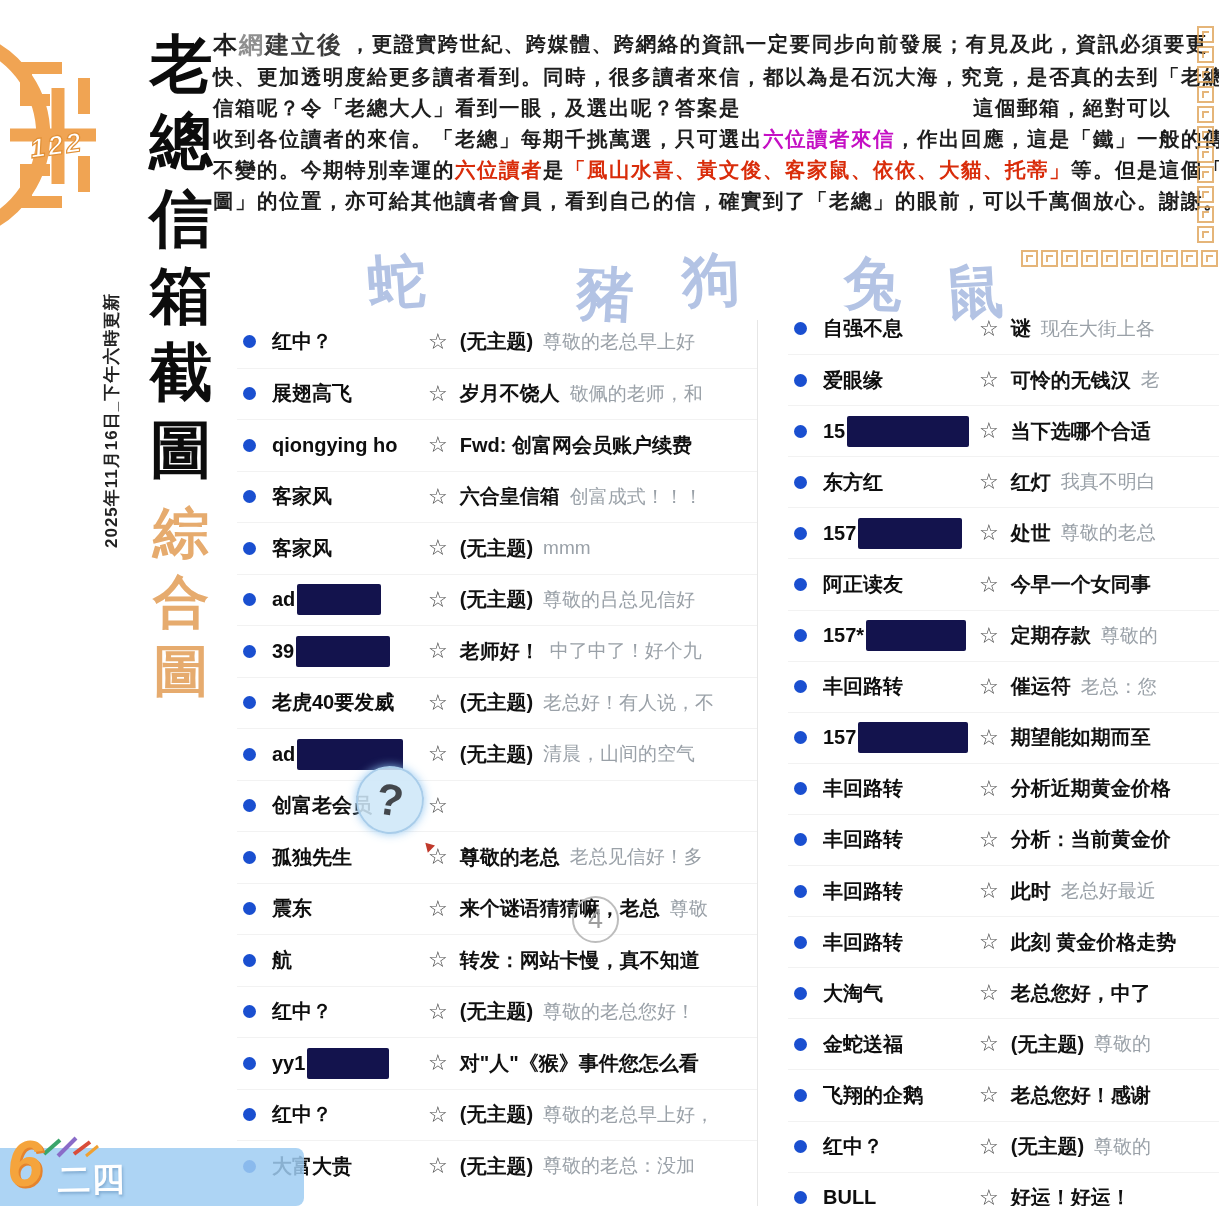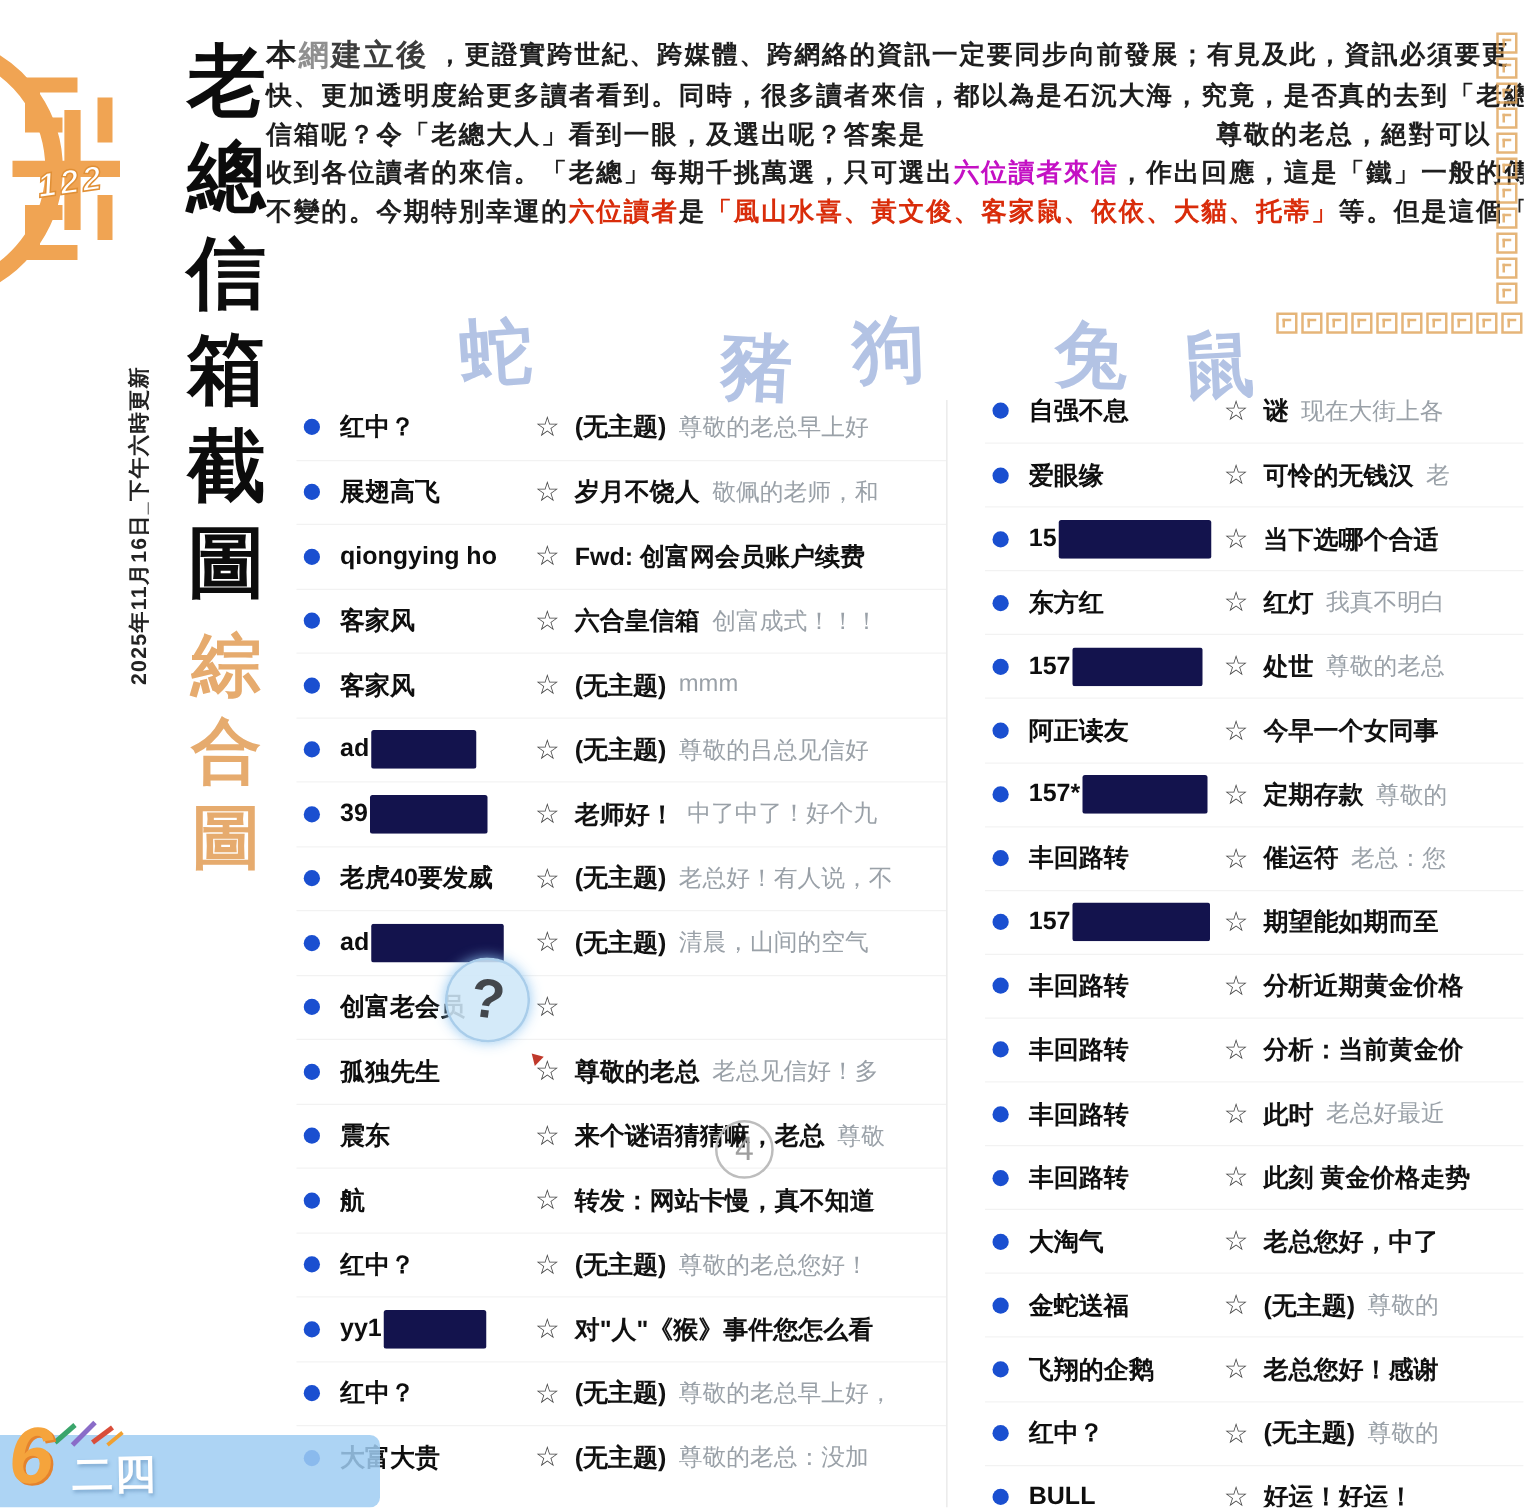--- a/index.html
+++ b/index.html
@@ -126,23 +126,24 @@
 </div>
 
 <div class="update-date">2025年11月16日_下午六時更新</div>
 
 <div class="intro">
   <div class="ln" style="height:36px;line-height:36px;">
     <span class="lead"><span>本</span><span class="net">網</span><span style="color:#3c3c3c;">建立後</span></span>
     <span>，更證實跨世紀、跨媒體、跨網絡的資訊一定要同步向前發展；有見及此，資訊必須要更</span>
   </div>
   <div class="ln"><span>快、更加透明度給更多讀者看到。同時，很多讀者來信，都以為是石沉大海，究竟，是否真的去到「老總」的</span></div>
-  <div class="ln"><span>信箱呢？令「老總大人」看到一眼，及選出呢？答案是</span><span class="gap"></span><span>尊敬的老总，絕對可以</span></div>
+  <div class="ln"><span>信箱呢？令「老總大人」看到一眼，及選出呢？答案是</span><span class="gap"></span><span>這個郵箱，絕對可以</span></div>
   <div class="ln"><span>收到各位讀者的來信。「老總」每期千挑萬選，只可選出</span><span class="seg-magenta">六位讀者來信</span><span>，作出回應，這是「鐵」一般的傳統，是</span></div>
   <div class="ln"><span>不變的。今期特別幸運的</span><span class="seg-red">六位讀者</span><span>是</span><span class="seg-red">「風山水喜、黃文俊、客家鼠、依依、大貓、托蒂」</span><span>等。但是這個「老總信箱截</span></div>
+  <div class="ln"><span>圖」的位置，亦可給其他讀者會員，看到自己的信，確實到了「老總」的眼前，可以千萬個放心。謝謝。</span></div>
 </div>
 
 <div class="mea-v">
     <div class="mea"></div>
     <div class="mea"></div>
     <div class="mea"></div>
     <div class="mea"></div>
     <div class="mea"></div>
     <div class="mea"></div>
     <div class="mea"></div>

